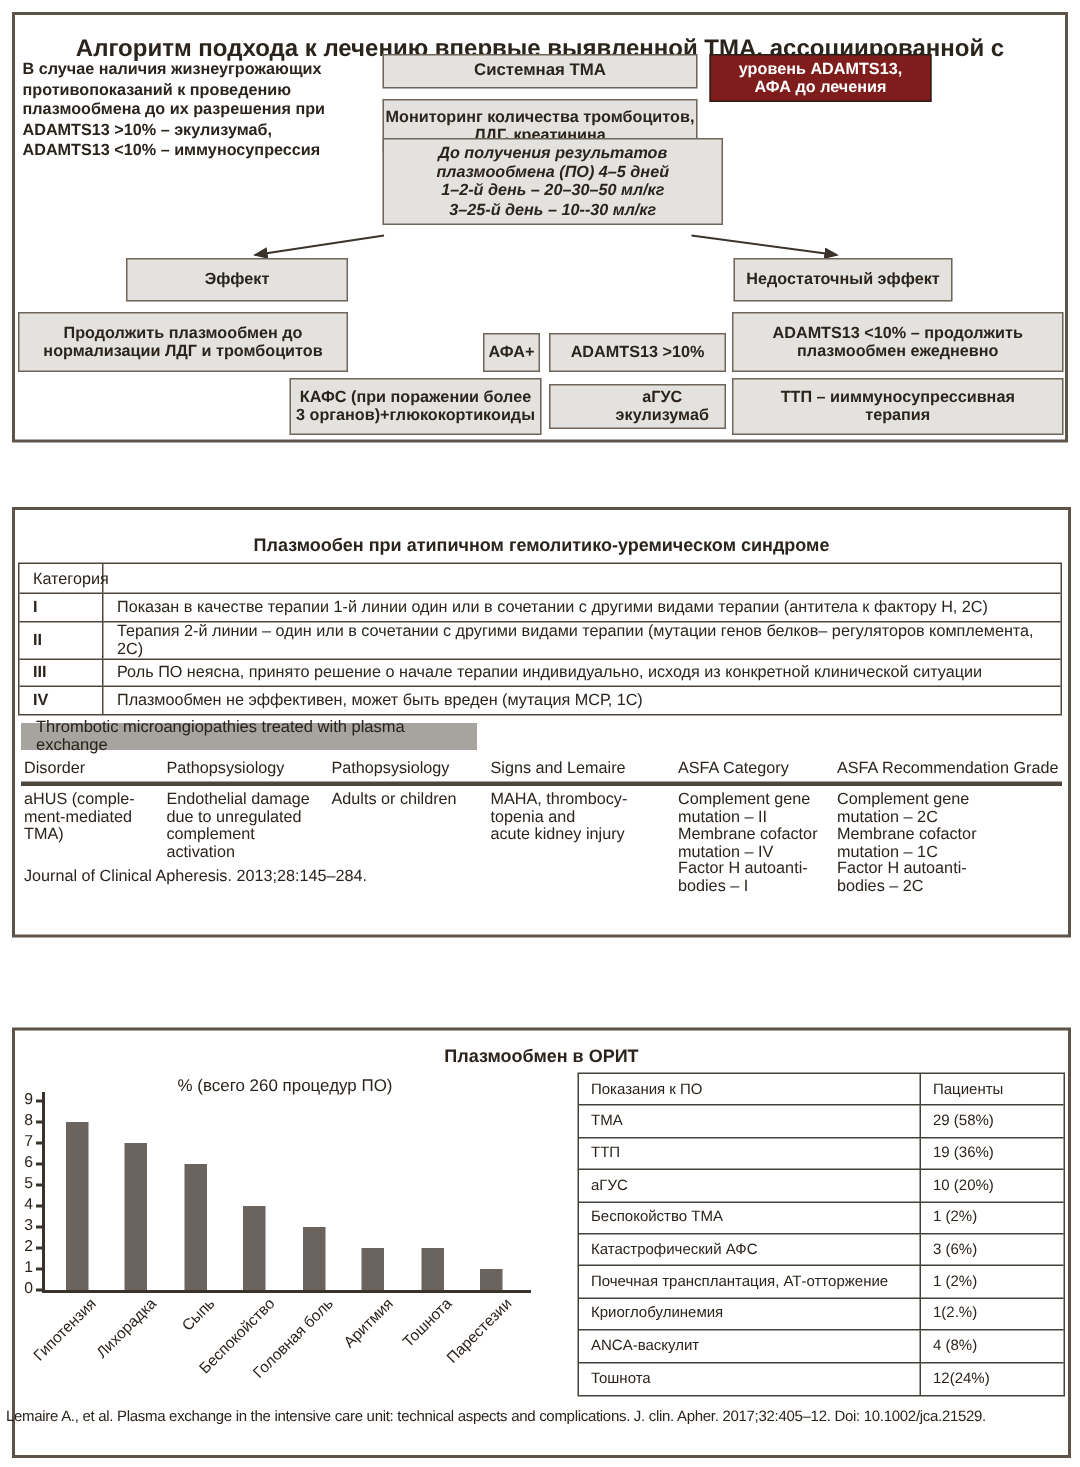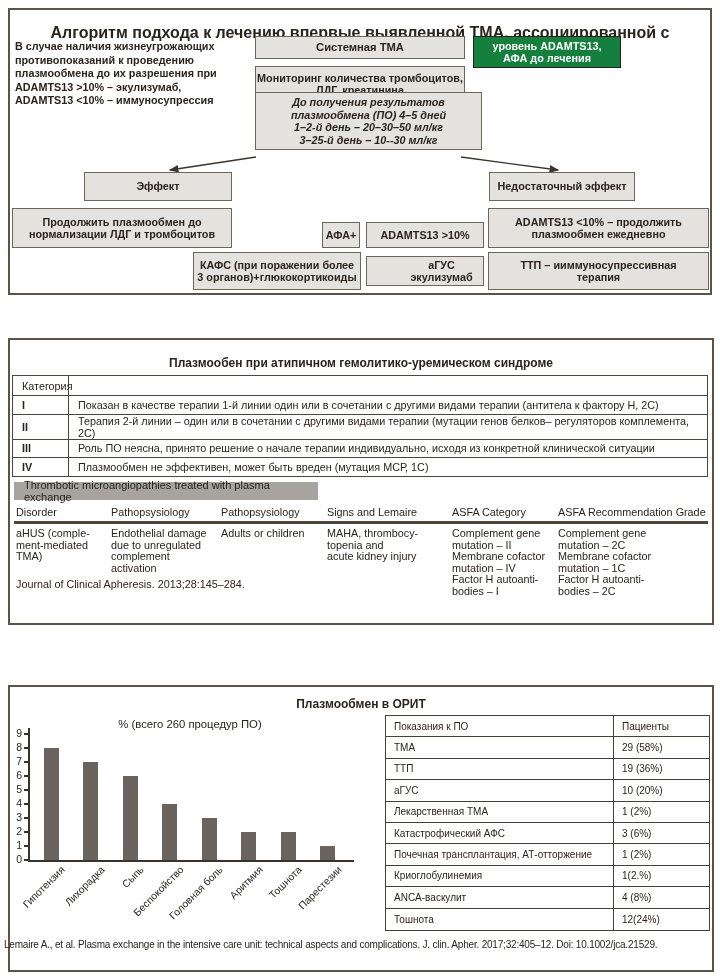--- a/index.html
+++ b/index.html
@@ -4,21 +4,21 @@
 <style>
   html,body{margin:0;padding:0;background:#fff;}
   .page{position:relative;width:720px;height:978px;background:#fff;
         font-family:"Liberation Sans",sans-serif;color:#2b241d;overflow:hidden;}
   .panel{position:absolute;background:#fff;border:2px solid #5d5349;}
   .abs{position:absolute;}
   .ttl{font-weight:bold;text-align:center;font-size:16px;}
   .fbox{position:absolute;background:#e4e2de;border:1.5px solid #6e655b;
         display:flex;align-items:center;justify-content:center;text-align:center;
         font-size:10.8px;font-weight:bold;white-space:pre-line;line-height:12.5px;box-sizing:border-box;}
-  .dark{background:#15803d;color:#ffffff;border-color:#2a201a;}
+  .dark{background:#7f1d1d;color:#ffffff;border-color:#2a201a;}
   .note{font-size:10.8px;font-weight:bold;white-space:pre-line;line-height:13.5px;}
   
   .cattab{position:absolute;display:grid;grid-template-columns:56px 1fr;
           grid-template-rows:19px repeat(4,1fr);border:1.4px solid #4e463d;box-sizing:border-box;}
   .cattab>div{border-top:1.2px solid #4e463d;display:flex;align-items:center;
           font-size:10.8px;padding-left:9px;box-sizing:border-box;}
   .cattab>div:nth-child(-n+2){border-top:none;}
   .cattab>div:nth-child(odd){border-right:1.2px solid #4e463d;font-weight:bold;}
   .cattab>div:nth-child(1){font-weight:normal;}
   
@@ -195,21 +195,21 @@
 
     <div class="ptab" style="left:375px;top:28px;width:325px;height:216px;">
       <div class="c1" style="font-weight:normal;">Показания к ПО</div>
       <div>Пациенты</div>
       <div class="c1">ТМА</div>
       <div>29 (58%)</div>
       <div class="c1">ТТП</div>
       <div>19 (36%)</div>
       <div class="c1">аГУС</div>
       <div>10 (20%)</div>
-      <div class="c1">Лекарственная ТМА</div>
+      <div class="c1">Беспокойство ТМА</div>
       <div>1 (2%)</div>
       <div class="c1">Катастрофический АФС</div>
       <div>3 (6%)</div>
       <div class="c1">Почечная трансплантация, АТ-отторжение</div>
       <div>1 (2%)</div>
       <div class="c1">Криоглобулинемия</div>
       <div>1(2.%)</div>
       <div class="c1">ANCA-васкулит</div>
       <div>4 (8%)</div>
       <div class="c1 last">Тошнота</div>

